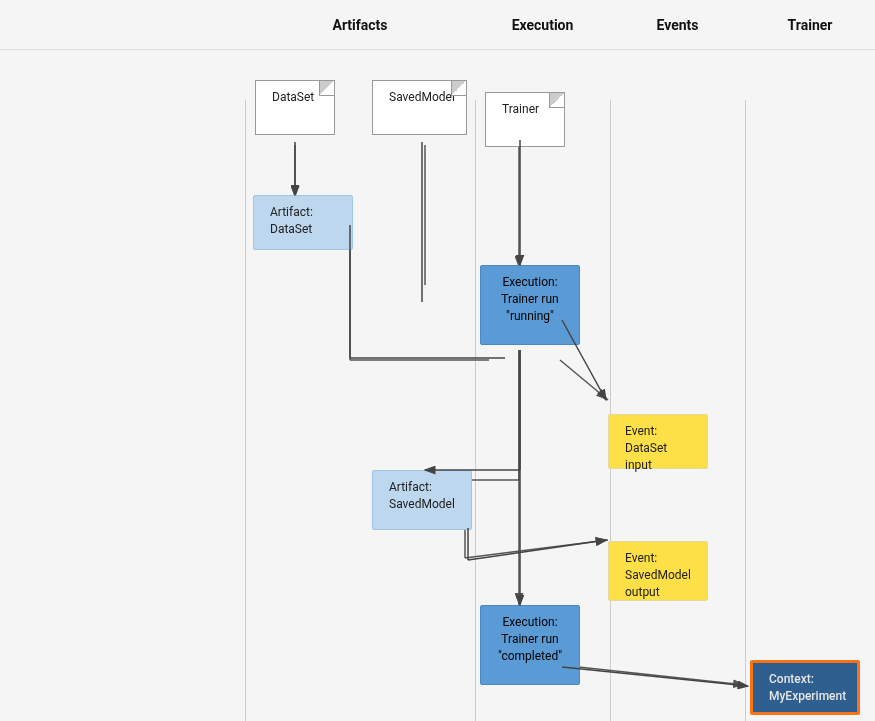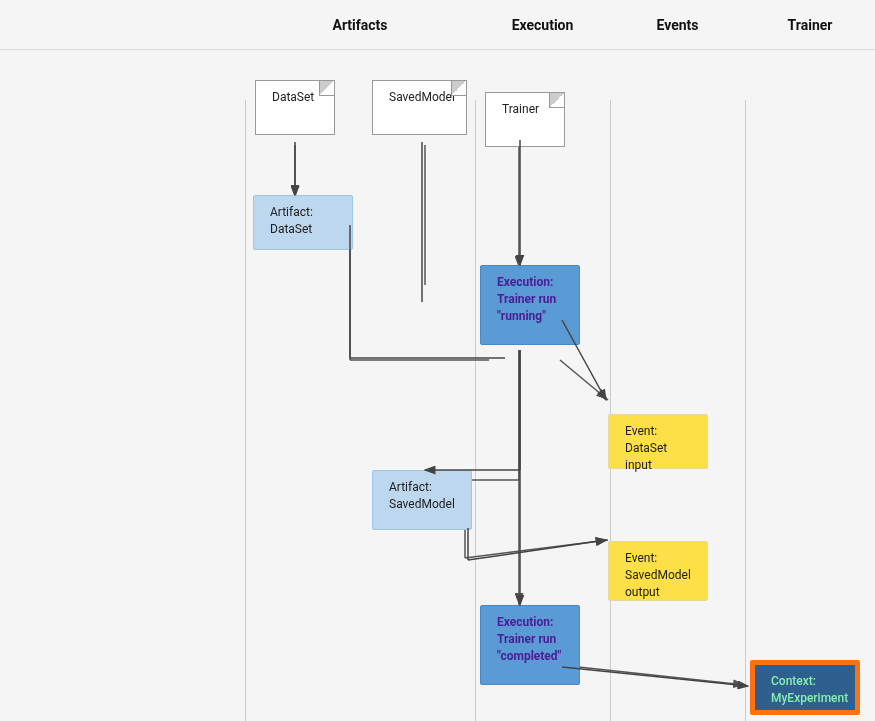--- a/index.html
+++ b/index.html
@@ -72,41 +72,42 @@
       width: 14px;
       height: 14px;
       background: linear-gradient(135deg, #ccc 50%, white 50%);
       border-left: 1px solid #999;
       border-bottom: 1px solid #999;
     }
 
     .node-blue {
       background: #5b9bd5;
       border: 1px solid #4a88c2;
-      color: #4c1d95;
-      font-weight: 700;
+      color: #000000;
+      font-weight: 400;
+      text-align: center;
     }
 
     .node-lightblue {
       background: #bdd7ee;
       border: 1px solid #9ec6e6;
       color: #222;
     }
 
     .node-yellow {
       background: #fde047;
       border: 1px solid #e6d9a0;
       color: #222;
       margin-top: 34px;
     }
 
     .node-darkblue {
       background: #2f5f8f;
-      border: 5px solid #f97316;
-      color: #86efac;
+      border: 3px solid #f97316;
+      color: #e5e5e5;
       font-weight: 500;
     }
 
     svg.arrows {
       position: absolute;
       top: 0;
       left: 0;
       width: 100%;
       height: 100%;
       pointer-events: none;

